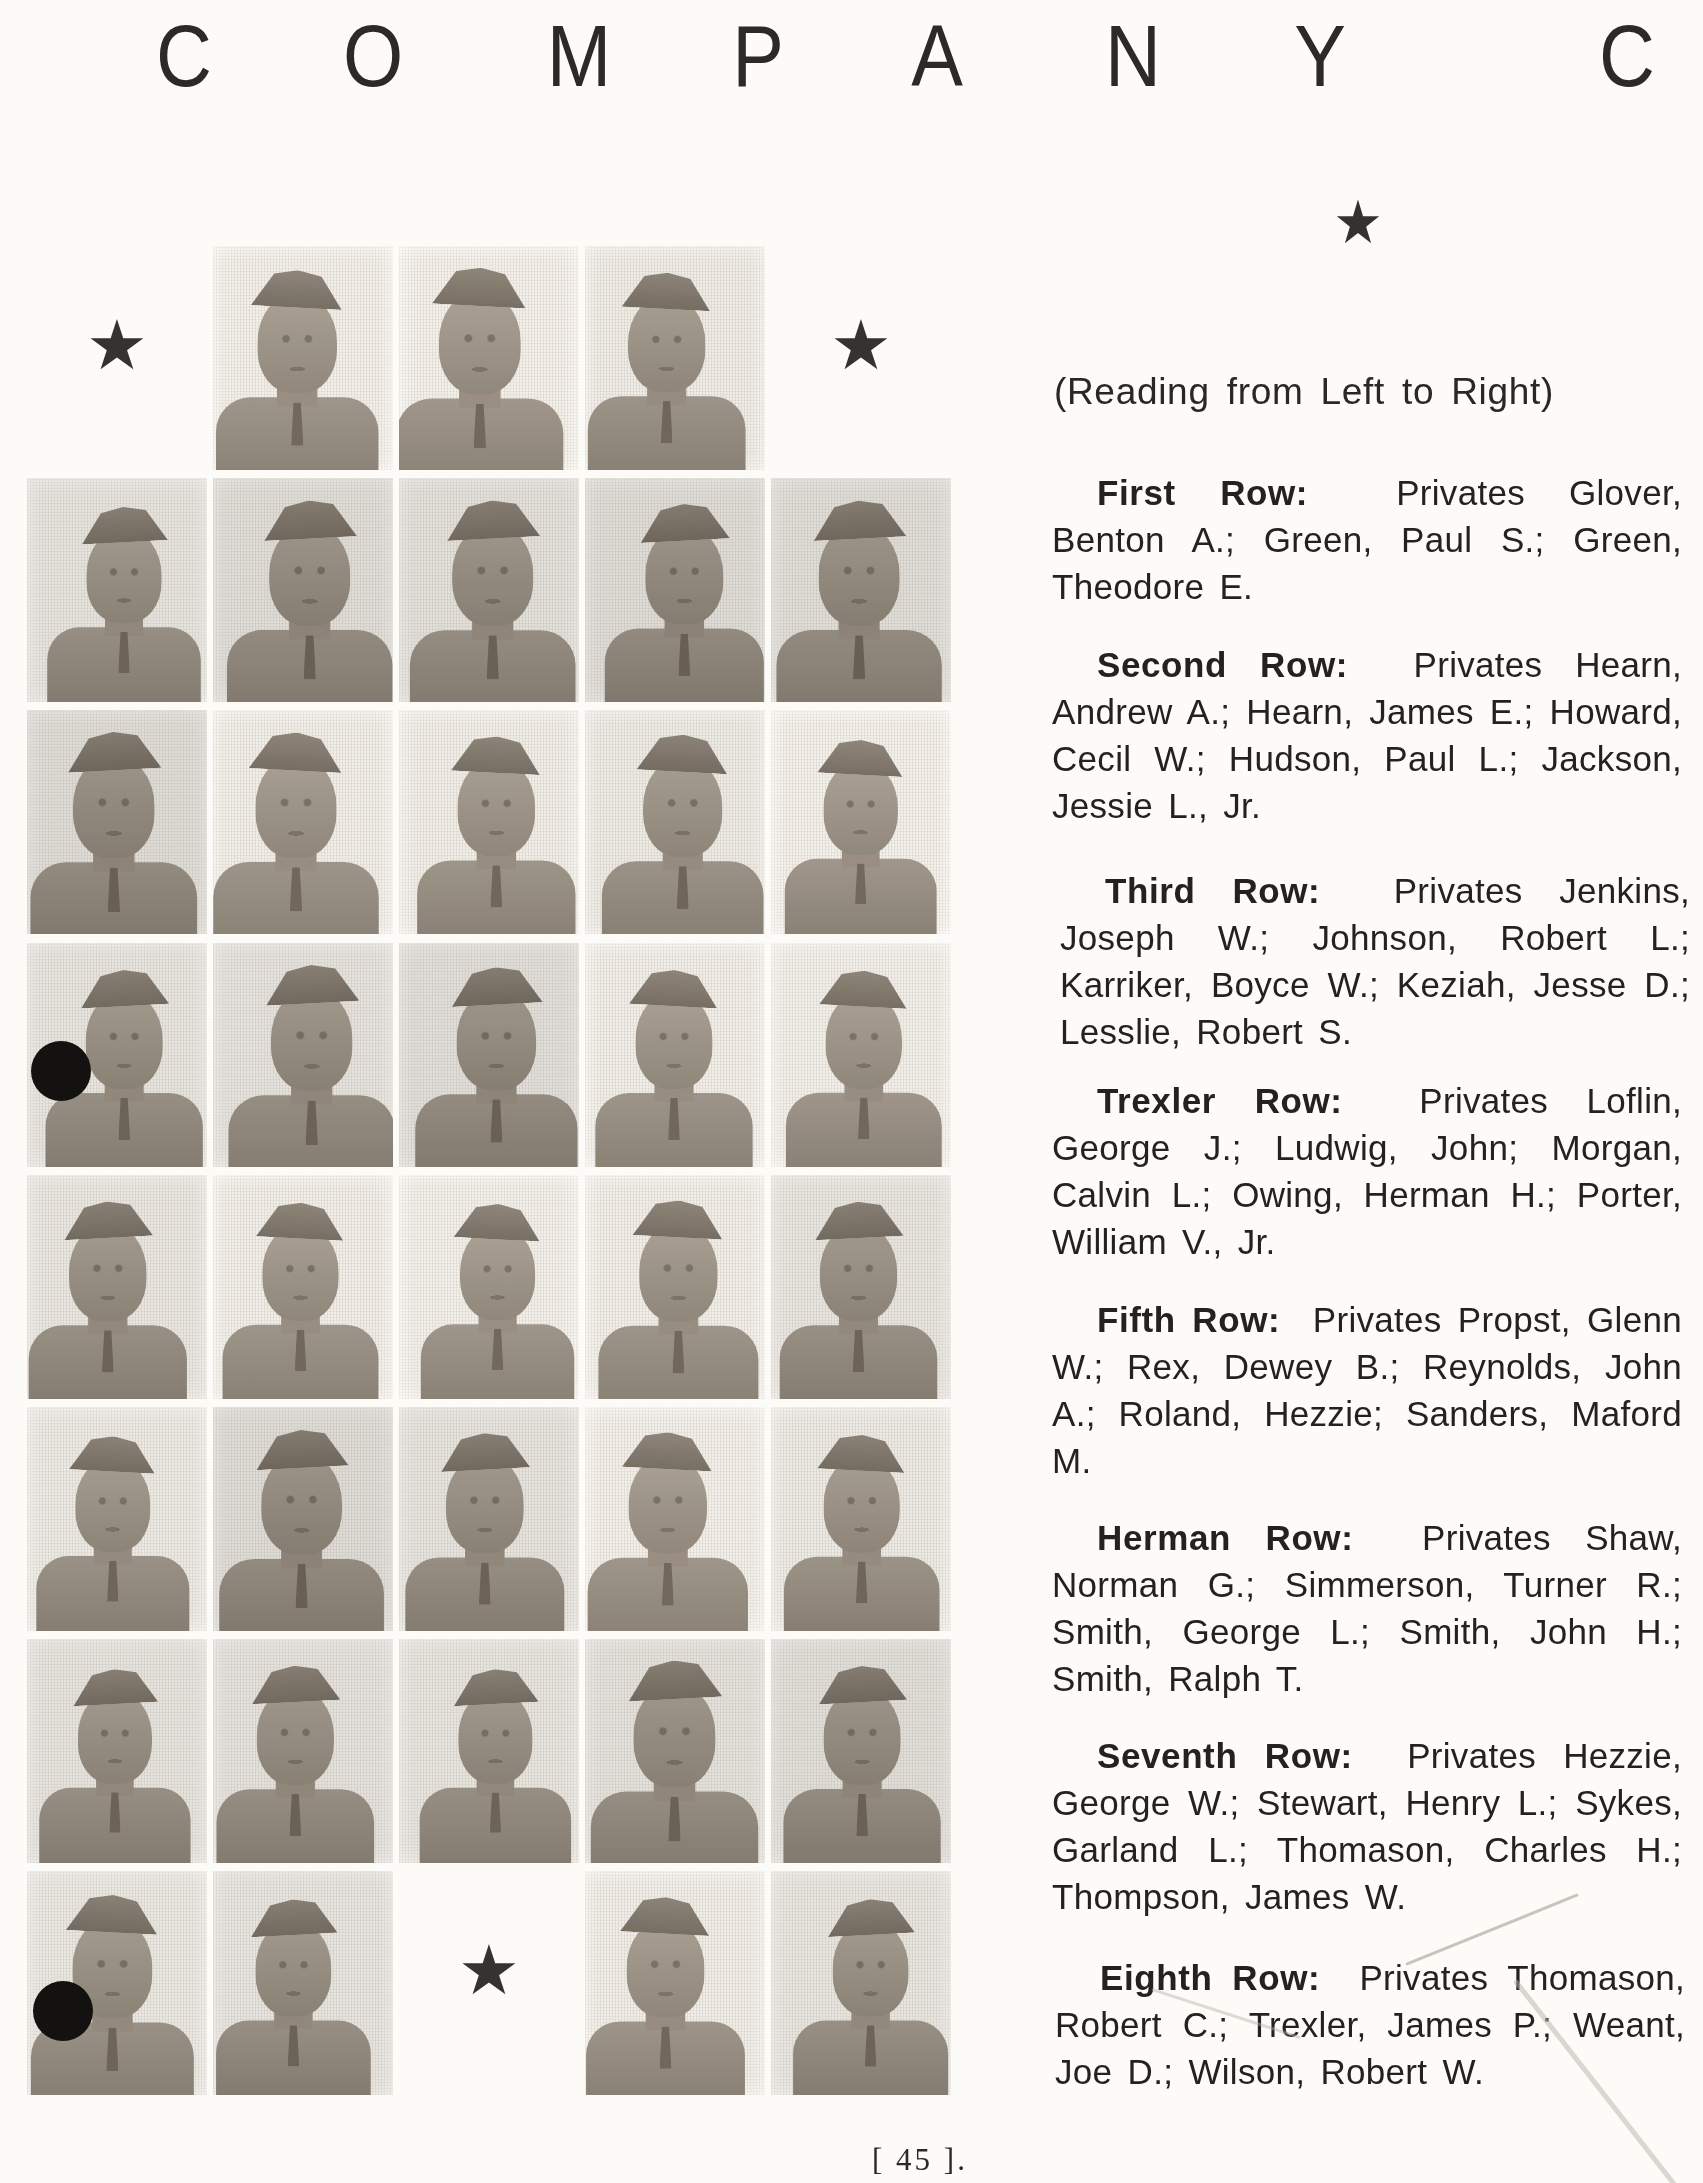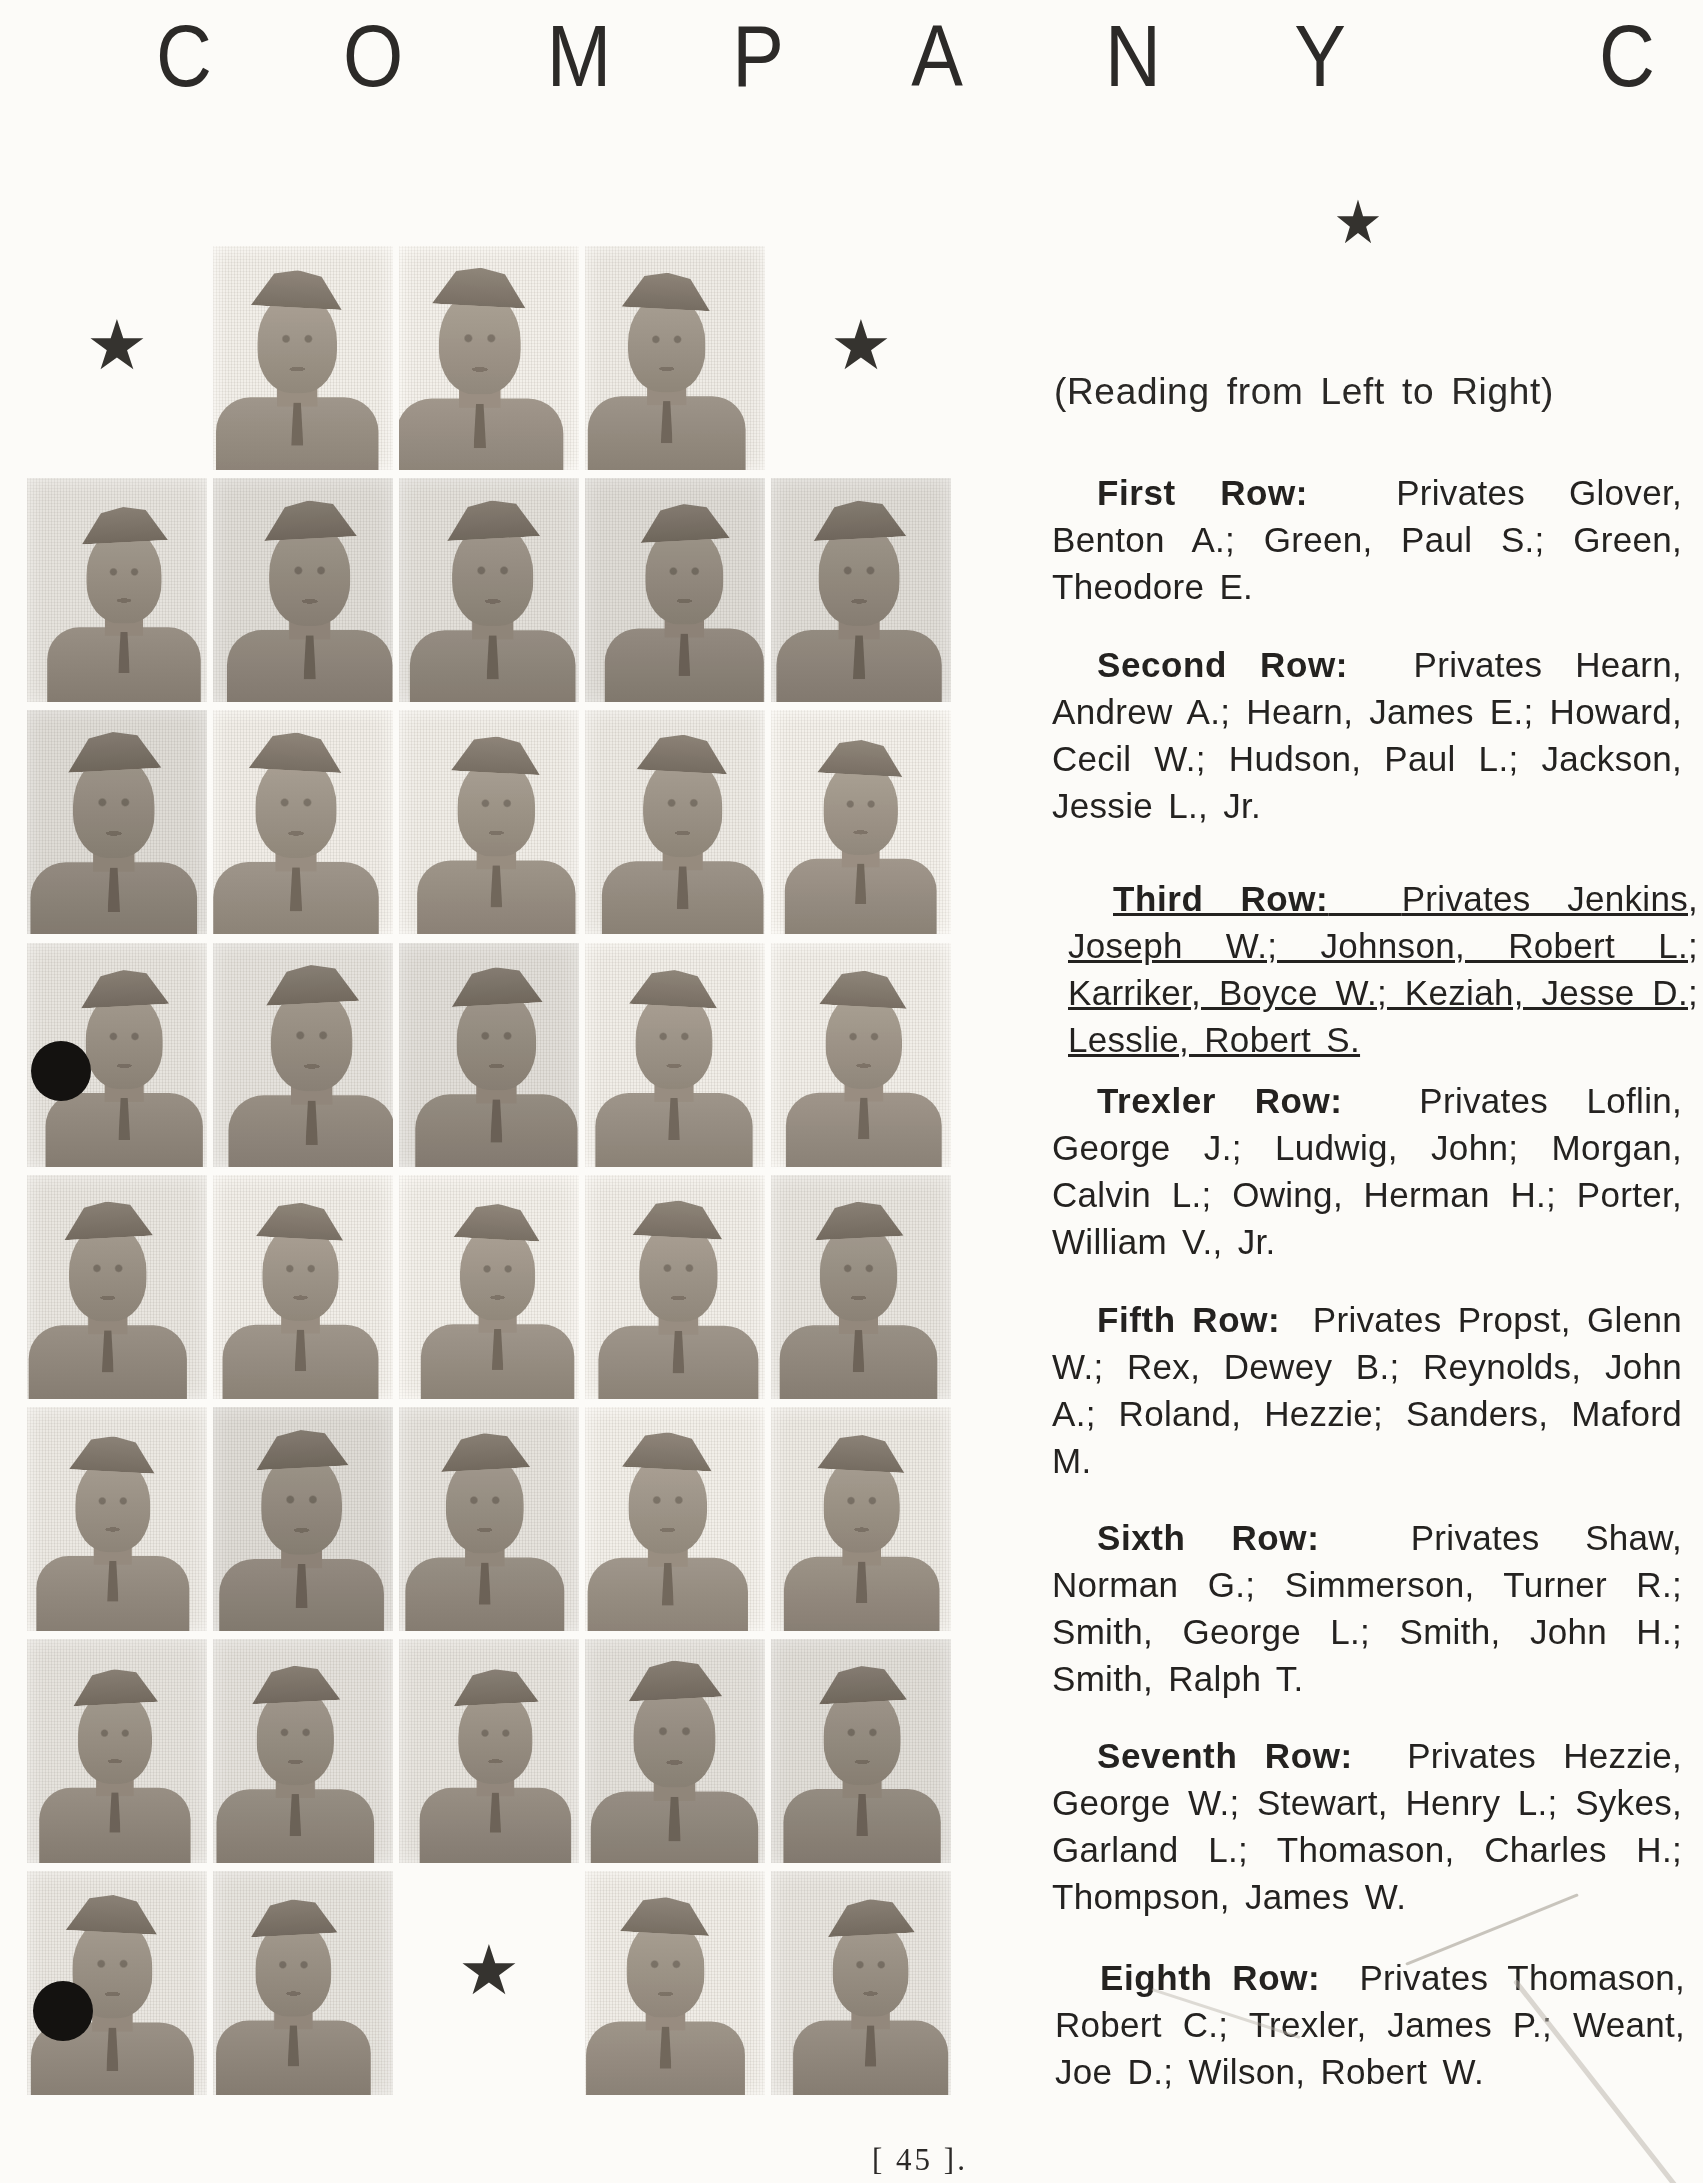--- a/index.html
+++ b/index.html
@@ -479,24 +479,24 @@
         </div>
       </div>
     </section>
 
   <aside class="roster-col">
     <div class="star-top">★</div>
     <div class="reading-note">(Reading from Left to Right)</div>
     <div id="paras">
         <p class="para" style="top: 469px; margin: 0px;"><span class="lead">First Row:</span>&nbsp; <span>Privates Glover, Benton A.; Green, Paul S.; Green, Theodore E.</span></p>
         <p class="para" style="top: 641px; margin: 0px;"><span class="lead">Second Row:</span>&nbsp; <span>Privates Hearn, Andrew A.; Hearn, James E.; Howard, Cecil W.; Hudson, Paul L.; Jackson, Jessie L., Jr.</span></p>
-        <p class="para" style="top: 859px; margin: 16px; text-decoration: underline;"><span class="lead">Third Row:</span>&nbsp; <span>Privates Jenkins, Joseph W.; Johnson, Robert L.; Karriker, Boyce W.; Keziah, Jesse D.; Lesslie, Robert S.</span></p>
+        <p class="para" style="top: 859px; margin: 8px;"><span class="lead">Third Row:</span>&nbsp; <span>Privates Jenkins, Joseph W.; Johnson, Robert L.; Karriker, Boyce W.; Keziah, Jesse D.; Lesslie, Robert S.</span></p>
         <p class="para" style="top: 1077px; margin: 0px;"><span class="lead">Trexler Row:</span>&nbsp; <span>Privates Loflin, George J.; Ludwig, John; Morgan, Calvin L.; Owing, Herman H.; Porter, William V., Jr.</span></p>
         <p class="para" style="top: 1296px; margin: 0px;"><span class="lead">Fifth Row:</span>&nbsp; <span>Privates Propst, Glenn W.; Rex, Dewey B.; Reynolds, John A.; Roland, Hezzie; Sanders, Maford M.</span></p>
-        <p class="para" style="top: 1514px; margin: 0px;"><span class="lead">Sixth Row:</span>&nbsp; <span>Privates Shaw, Norman G.; Simmerson, Turner R.; Smith, George L.; Smith, John H.; Smith, Ralph T.</span></p>
+        <p class="para" style="top: 1514px; margin: 0px;"><span class="lead">Herman Row:</span>&nbsp; <span>Privates Shaw, Norman G.; Simmerson, Turner R.; Smith, George L.; Smith, John H.; Smith, Ralph T.</span></p>
         <p class="para" style="top: 1732px; margin: 0px;"><span class="lead">Seventh Row:</span>&nbsp; <span>Privates Hezzie, George W.; Stewart, Henry L.; Sykes, Garland L.; Thomason, Charles H.; Thompson, James W.</span></p>
         <p class="para" style="top: 1951px; margin: 3px;"><span class="lead">Eighth Row:</span>&nbsp; <span>Privates Thomason, Robert C.; Trexler, James P.; Weant, Joe D.; Wilson, Robert W.</span></p>
       </div>
   </aside>
 
   <div class="hole h1"></div>
   <div class="hole h2"></div>
   <div class="pencil p1"></div>
   <div class="pencil p2"></div>
   <div class="pencil p3"></div>

